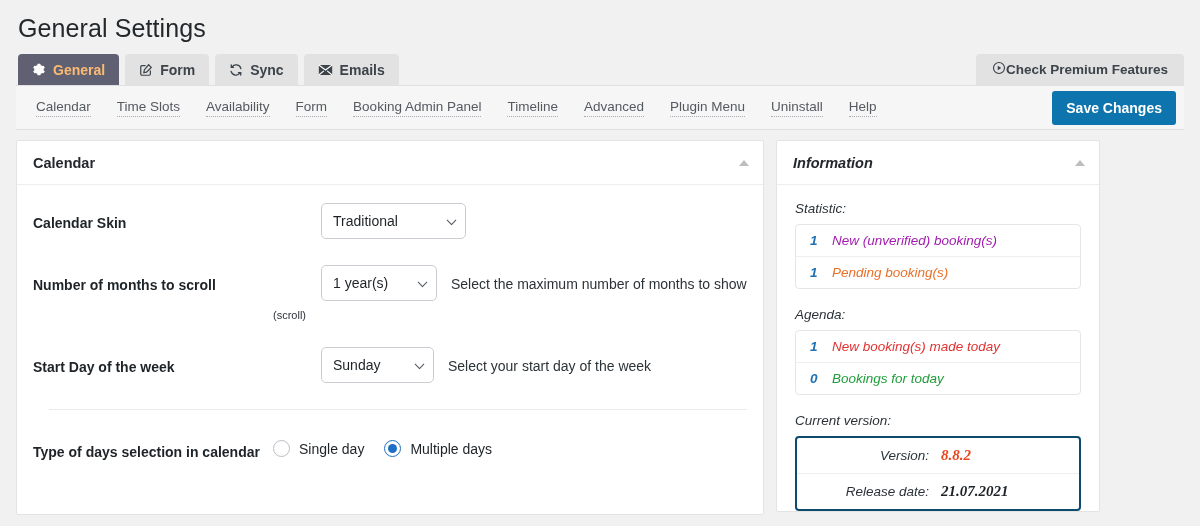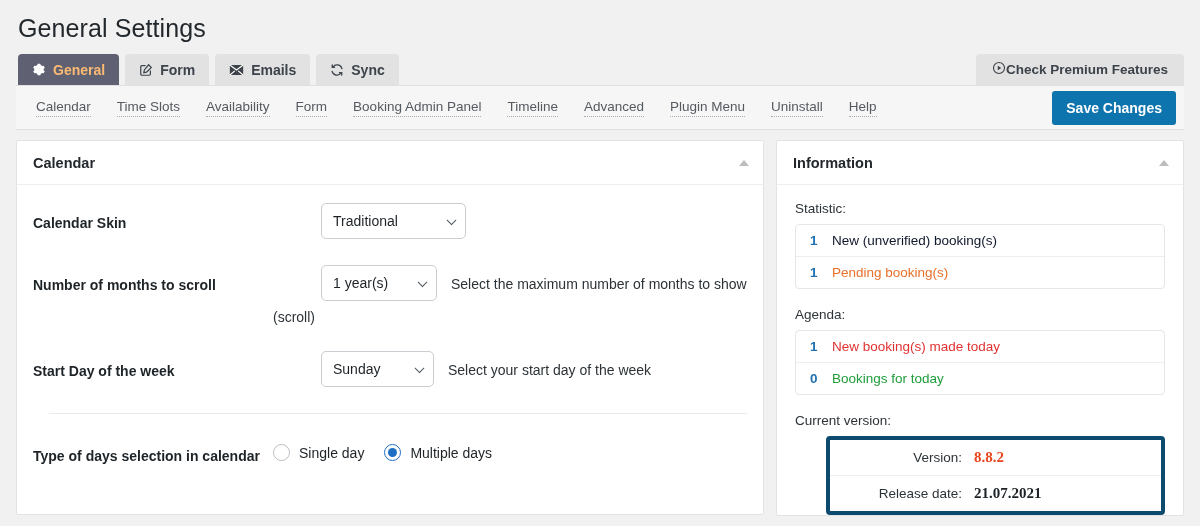--- a/index.html
+++ b/index.html
@@ -111,21 +111,21 @@
   }
 
   
   .columns {
     display: flex;
     gap: 12px;
     padding: 10px 16px 0 16px;
     align-items: flex-start;
   }
   .col-left { width: 748px; flex: none; }
-  .col-right { width: 408px; flex: none; }
+  .col-right { width: 324px; flex: none; font-style: italic; }
 
   .panel {
     background: #fff;
     border: 1px solid #e3e3e3;
     border-radius: 2px;
   }
   .panel-head {
     position: relative;
     height: 44px;
     display: flex;
@@ -178,21 +178,21 @@
   .sel-chev {
     position: absolute;
     right: 11px; top: 50%;
     transform: translateY(-60%) rotate(45deg);
     width: 7px; height: 7px;
     border-right: 1.6px solid #50575e;
     border-bottom: 1.6px solid #50575e;
     pointer-events: none;
   }
   .fdesc { font-size: 14px; color: #2c3338; padding-top: 9px; line-height: 1.45; }
-  .subnote { font-size: 14px; color: #2c3338; margin-top: 8px; }
+  .subnote { font-size: 11px; color: #2c3338; margin-top: 8px; }
   .hr { border-top: 1px solid #ebebeb; margin: 0 0 22px 16px; }
 
   .radio-group { display: flex; align-items: center; gap: 20px; padding-top: 8px; }
   .radio-opt { display: flex; align-items: center; gap: 9px; cursor: pointer; }
   .radio-dot {
     width: 17px; height: 17px;
     border-radius: 50%;
     border: 1px solid #b9bdc2;
     background: #fff;
     display: flex; align-items: center; justify-content: center;
@@ -223,21 +223,21 @@
   }
   .info-row {
     display: flex;
     align-items: center;
     gap: 14px;
     padding: 8px 14px;
     font-size: 13.5px;
   }
   .info-row + .info-row { border-top: 1px solid #eeeeee; }
   .info-num { font-weight: bold; font-size: 13.5px; min-width: 8px; }
-  .ver-box { border: 4px solid #0c4a6e; border-radius: 4px; background: #fff; margin-left: 31px; }
+  .ver-box { border: 2px solid #0c4a6e; border-radius: 4px; background: #fff; }
   .ver-row {
     display: flex;
     align-items: center;
     padding: 9px 16px;
     font-size: 13.5px;
   }
   .ver-row + .ver-row { border-top: 1px solid #eeeeee; }
   .ver-key { width: 128px; text-align: right; color: #2c3338; padding-right: 12px; }
   .ver-val { font-weight: bold; font-family: "Liberation Serif", serif; font-size: 15px; }
 </style>
@@ -260,43 +260,43 @@
     </div>
 
     <div class="tab">
       <span>
         <svg width="14" height="14" viewBox="0 0 16 16" fill="none" stroke="#3c434a" stroke-width="1.4">
             <path d="M13 8.6v4.1a1.3 1.3 0 0 1-1.3 1.3H3.3A1.3 1.3 0 0 1 2 12.7V4.3A1.3 1.3 0 0 1 3.3 3h4.2"></path>
             <path d="M11 2l3 3-5.4 5.4-3.1.6.6-3.1L11 2z"></path>
           </svg>
       </span>
       <span>Form</span>
-    </div>
-
-    <div class="tab">
-      <span>
-        <svg width="15" height="14" viewBox="0 0 18 14" fill="#3c434a">
-            <path d="M1 1h16v12H1z" fill="#3c434a"></path>
-            <path d="M1 1l8 6 8-6" stroke="#ffffff" stroke-width="1.4" fill="none"></path>
-            <path d="M1 13l6-5M17 13l-6-5" stroke="#ffffff" stroke-width="1.4" fill="none"></path>
-          </svg>
-      </span>
-      <span>Emails</span>
     </div>
 
     <div class="tab">
       <span>
         <svg width="14" height="14" viewBox="0 0 16 16" fill="none" stroke="#3c434a" stroke-width="1.5" stroke-linecap="round">
             <path d="M13.6 6.4A5.7 5.7 0 0 0 3.4 4.6"></path>
             <path d="M2.4 9.6a5.7 5.7 0 0 0 10.2 1.8"></path>
             <path d="M2.6 2.3v2.6h2.6"></path>
             <path d="M13.4 13.7v-2.6h-2.6"></path>
           </svg>
       </span>
       <span>Sync</span>
+    </div>
+
+    <div class="tab">
+      <span>
+        <svg width="15" height="14" viewBox="0 0 18 14" fill="#3c434a">
+            <path d="M1 1h16v12H1z" fill="#3c434a"></path>
+            <path d="M1 1l8 6 8-6" stroke="#ffffff" stroke-width="1.4" fill="none"></path>
+            <path d="M1 13l6-5M17 13l-6-5" stroke="#ffffff" stroke-width="1.4" fill="none"></path>
+          </svg>
+      </span>
+      <span>Emails</span>
     </div>
 
   </div>
 
   <div class="premium-btn">
     <span>
       <svg width="14" height="14" viewBox="0 0 16 16" fill="none" stroke="#3c434a" stroke-width="1.3">
           <circle cx="8" cy="8" r="6.3"></circle>
           <path d="M6.6 5.5l4 2.5-4 2.5z" fill="#3c434a" stroke="none"></path>
         </svg>
@@ -403,21 +403,21 @@
         <span>Information</span>
         <span class="collapse-arrow"></span>
       </div>
 
       <div class="panel-body-right">
 
         <div class="info-section-title">Statistic:</div>
         <div class="info-box">
           <div class="info-row">
             <span class="info-num" style="color:#2271b1">1</span>
-            <span style="color:#0f172a">New (unverified) booking(s)</span>
+            <span style="color:#a21caf">New (unverified) booking(s)</span>
           </div>
           <div class="info-row">
             <span class="info-num" style="color:#2271b1">1</span>
             <span style="color:#e8702a">Pending booking(s)</span>
           </div>
         </div>
 
         <div class="info-section-title">Agenda:</div>
         <div class="info-box">
           <div class="info-row">

